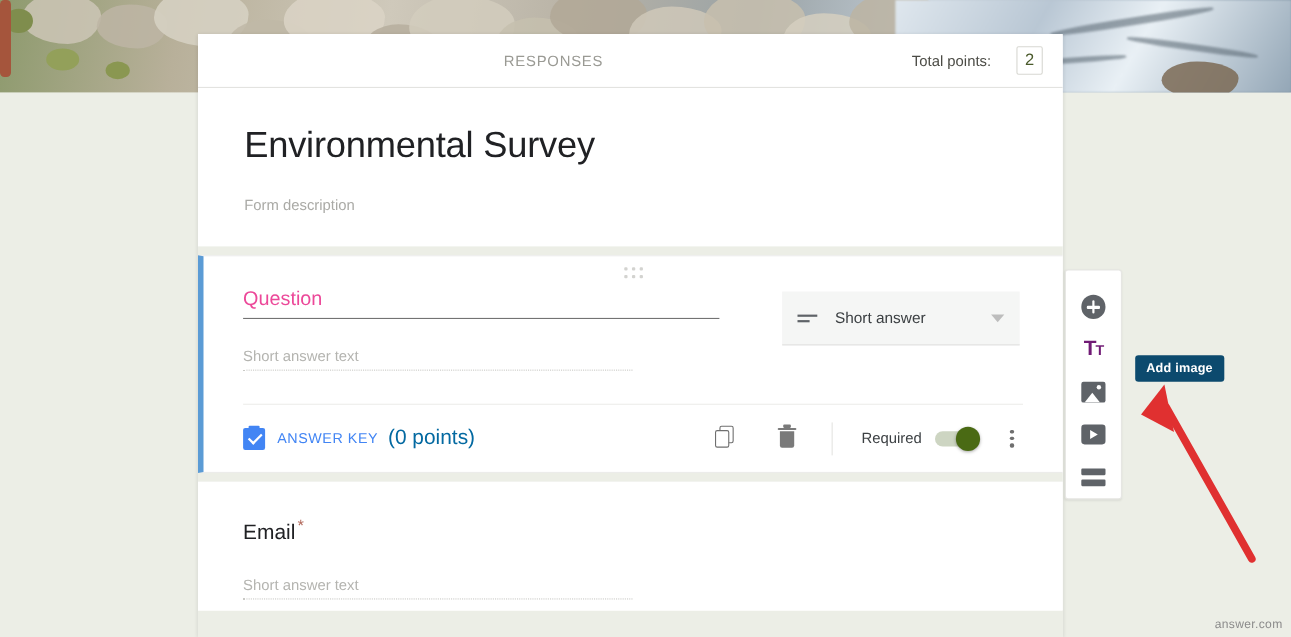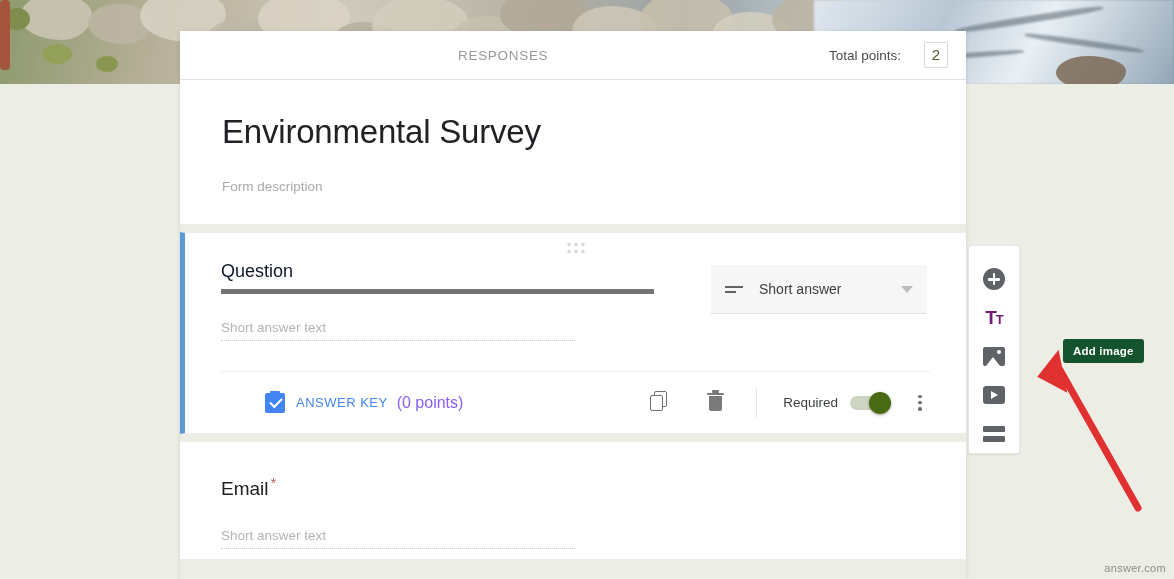--- a/index.html
+++ b/index.html
@@ -92,22 +92,22 @@
     width:17px; height:11px;
     display:grid; grid-template-columns: repeat(3, 3px);
     grid-template-rows: repeat(2, 3px); gap:4px 4px;
     cursor: grab;
   }
   .drag-handle i { display:block; width:3px; height:3px; background:#d3d3d0; border-radius:1px; }
 
   .qbody { display:flex; padding: 28px 36px 0 36px; }
   .qleft { flex: 0 0 470px; }
   .q-input {
-    font-size: 18px; color:#0f172a; padding-bottom: 7px;
-    border-bottom: 5px solid #737373; width: 433px;
+    font-size: 18px; color:#ec4899; padding-bottom: 7px;
+    border-bottom: 1px solid #737373; width: 433px;
   }
   .answer-line {
     margin-top: 26px; width: 354px;
     font-size: 13.5px; color:#b4b4b0; padding-bottom: 5px;
     border-bottom: 1px dotted #c9c9c5;
   }
   .qright { margin-left: 20px; padding-top: 4px;}
   .type-select {
     width: 216px; height: 49px; background:#f5f6f5;
     border-bottom: 1px solid #e2e2e0;
@@ -123,36 +123,36 @@
     border-left:6px solid transparent; border-right:6px solid transparent;
     border-top:7px solid #bdbdbd;
   }
 
   
   .qfooter {
     margin: 30px 36px 0 36px; height: 62px;
     border-top: 1px solid #ededea;
     display:flex; align-items:center;
   }
-  .answer-key { display:flex; align-items:center; cursor:pointer;margin-left:44px; }
+  .answer-key { display:flex; align-items:center; cursor:pointer; }
   .ak-icon {
     width:20px; height:20px; border-radius:2px; background:#4285f4;
     position:relative; margin-right:11px;
   }
   .ak-icon:before{
     content:""; position:absolute; left:5px; top:-2px; width:10px; height:4px;
     background:#4285f4; border-radius:1px;
   }
   .ak-icon:after{
     content:""; position:absolute; left:5px; top:5px; width:10px; height:5px;
     border-left:2px solid #fff; border-bottom:2px solid #fff;
     transform: rotate(-45deg);
   }
   .ak-label { font-size:13px; color:#4285f4; letter-spacing:.5px; }
-  .ak-points { font-size:16px; color:#8b5cf6; margin-left:9px; }
+  .ak-points { font-size:19px; color:#0369a1; margin-left:9px; }
 
   .footer-tools { margin-left:auto; display:flex; align-items:center; }
   .icon-btn { width:24px; height:24px; margin-left:30px; cursor:pointer; position:relative; }
   .copy-icon{ }
   .copy-icon .b1{ position:absolute; left:4px; top:0; width:13px; height:16px;
      border:1.6px solid #6f6f6f; border-radius:2px; background:#fff;}
   .copy-icon .b2{ position:absolute; left:0px; top:4px; width:13px; height:16px;
      border:1.6px solid #6f6f6f; border-radius:2px; background:#fff;}
   .trash-icon .lid{ position:absolute; left:3px; top:2px; width:17px; height:2.4px; background:#7a7a7a; border-radius:1px;}
   .trash-icon .handle{ position:absolute; left:8px; top:-1px; width:7px; height:3px; background:#7a7a7a; border-radius:1px;}
@@ -193,23 +193,23 @@
      border-left:7px solid transparent; border-right:7px solid transparent; border-bottom:9px solid #fff;}
   .tb-img:after{ content:""; position:absolute; right:4px; top:3.5px; width:4px; height:4px; border-radius:50%; background:#fff;}
   .tb-vid { width:22px; height:18px; background:#5f6368; border-radius:3px; position:relative;}
   .tb-vid:after{ content:""; position:absolute; left:8px; top:4.5px; width:0;height:0;
      border-top:4.5px solid transparent; border-bottom:4.5px solid transparent; border-left:7px solid #fff;}
   .tb-sec { width:22px; height:16px; display:flex; flex-direction:column; justify-content:space-between;}
   .tb-sec i{ display:block; height:6px; background:#5f6368; border-radius:1px;}
 
   
   .tooltip {
-    position:absolute; left:1032px; top:339px;
-    background:#14532d; color:#fff; font-size:11.5px; font-weight:bold;
-    padding:6px 10px; border-radius:3px; letter-spacing:.2px;margin-left:31px;
+    position:absolute; left:1032px; top:323px;
+    background:#0c4a6e; color:#fff; font-size:11.5px; font-weight:bold;
+    padding:6px 10px; border-radius:3px; letter-spacing:.2px;
   }
   .arrow-svg { position:absolute; left:1020px; top:330px; pointer-events:none; }
 
   
   .watermark {
     position:absolute; right:8px; bottom:5px; font-size:11px; color:#8b8b8b;
     letter-spacing:.3px;
   }
   .page-shadow {
     position:absolute; left:180px; top:31px; width:786px; height:548px;

